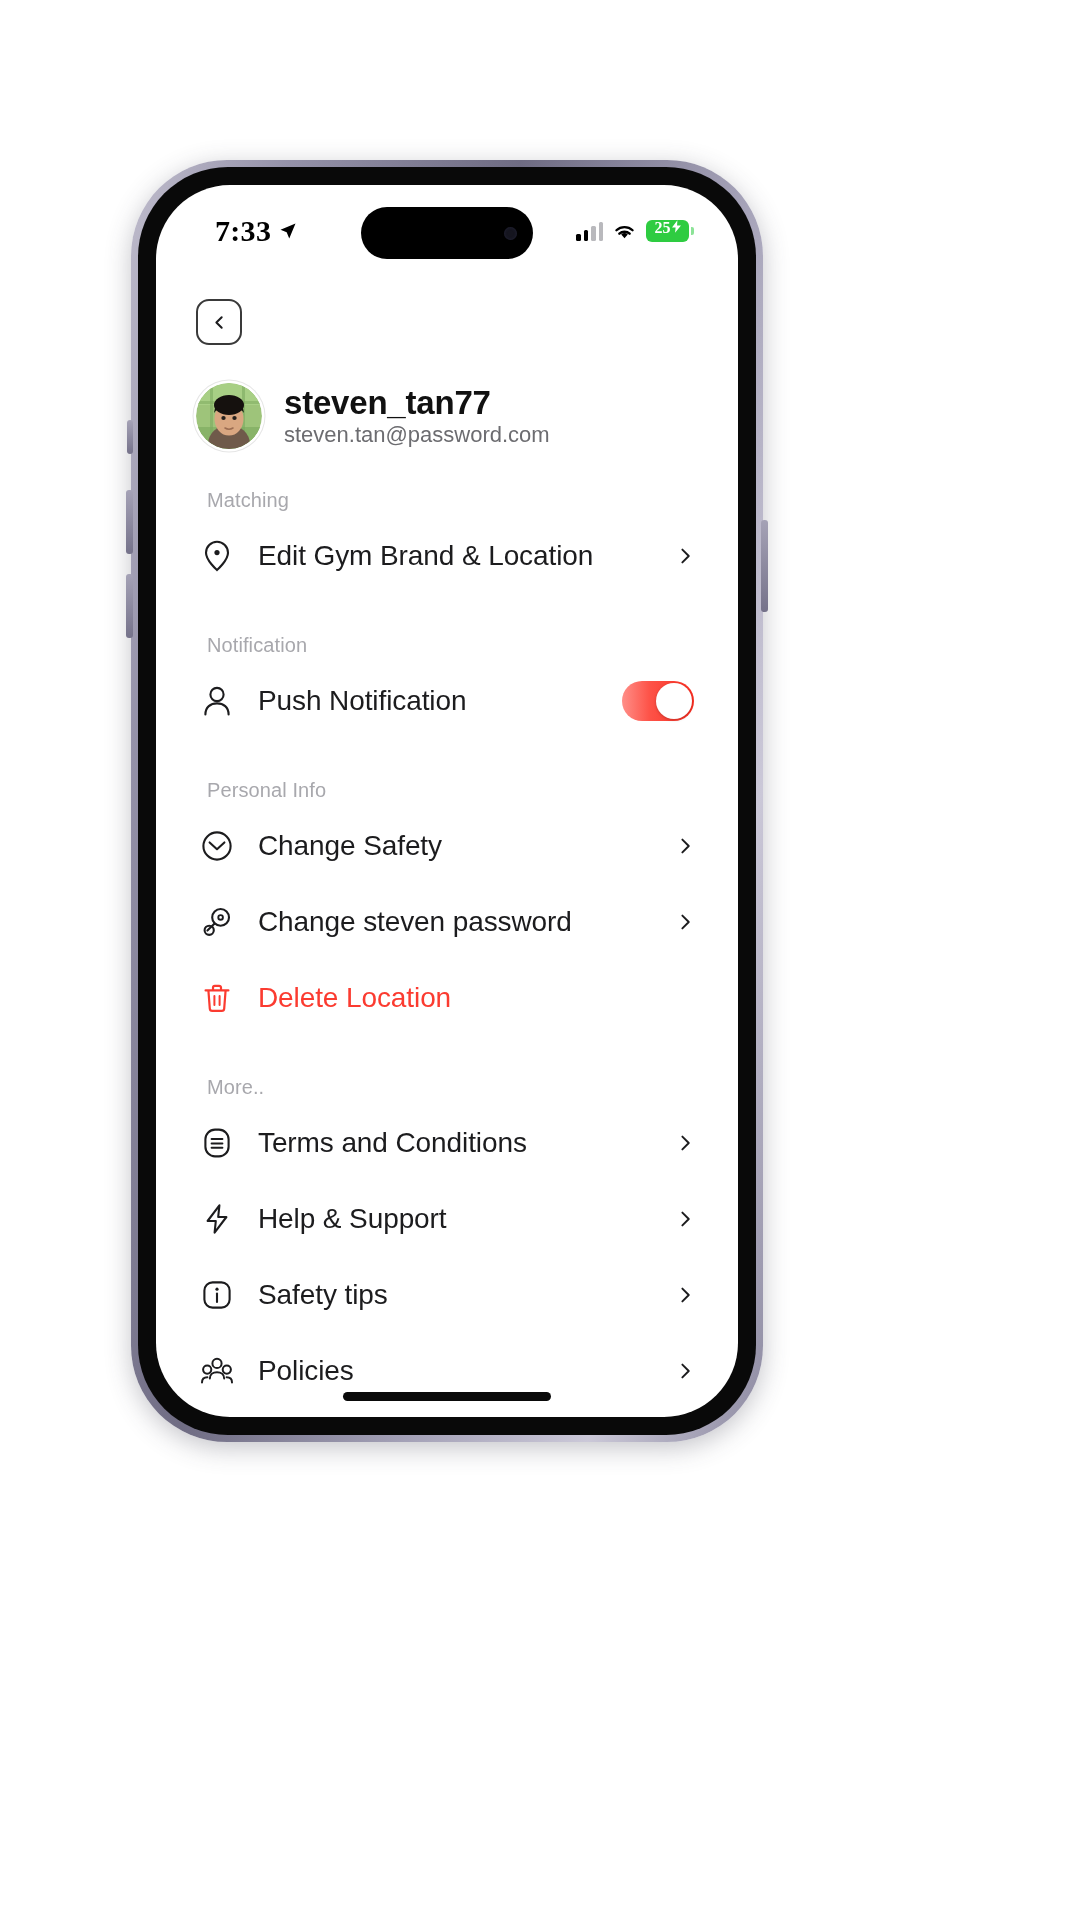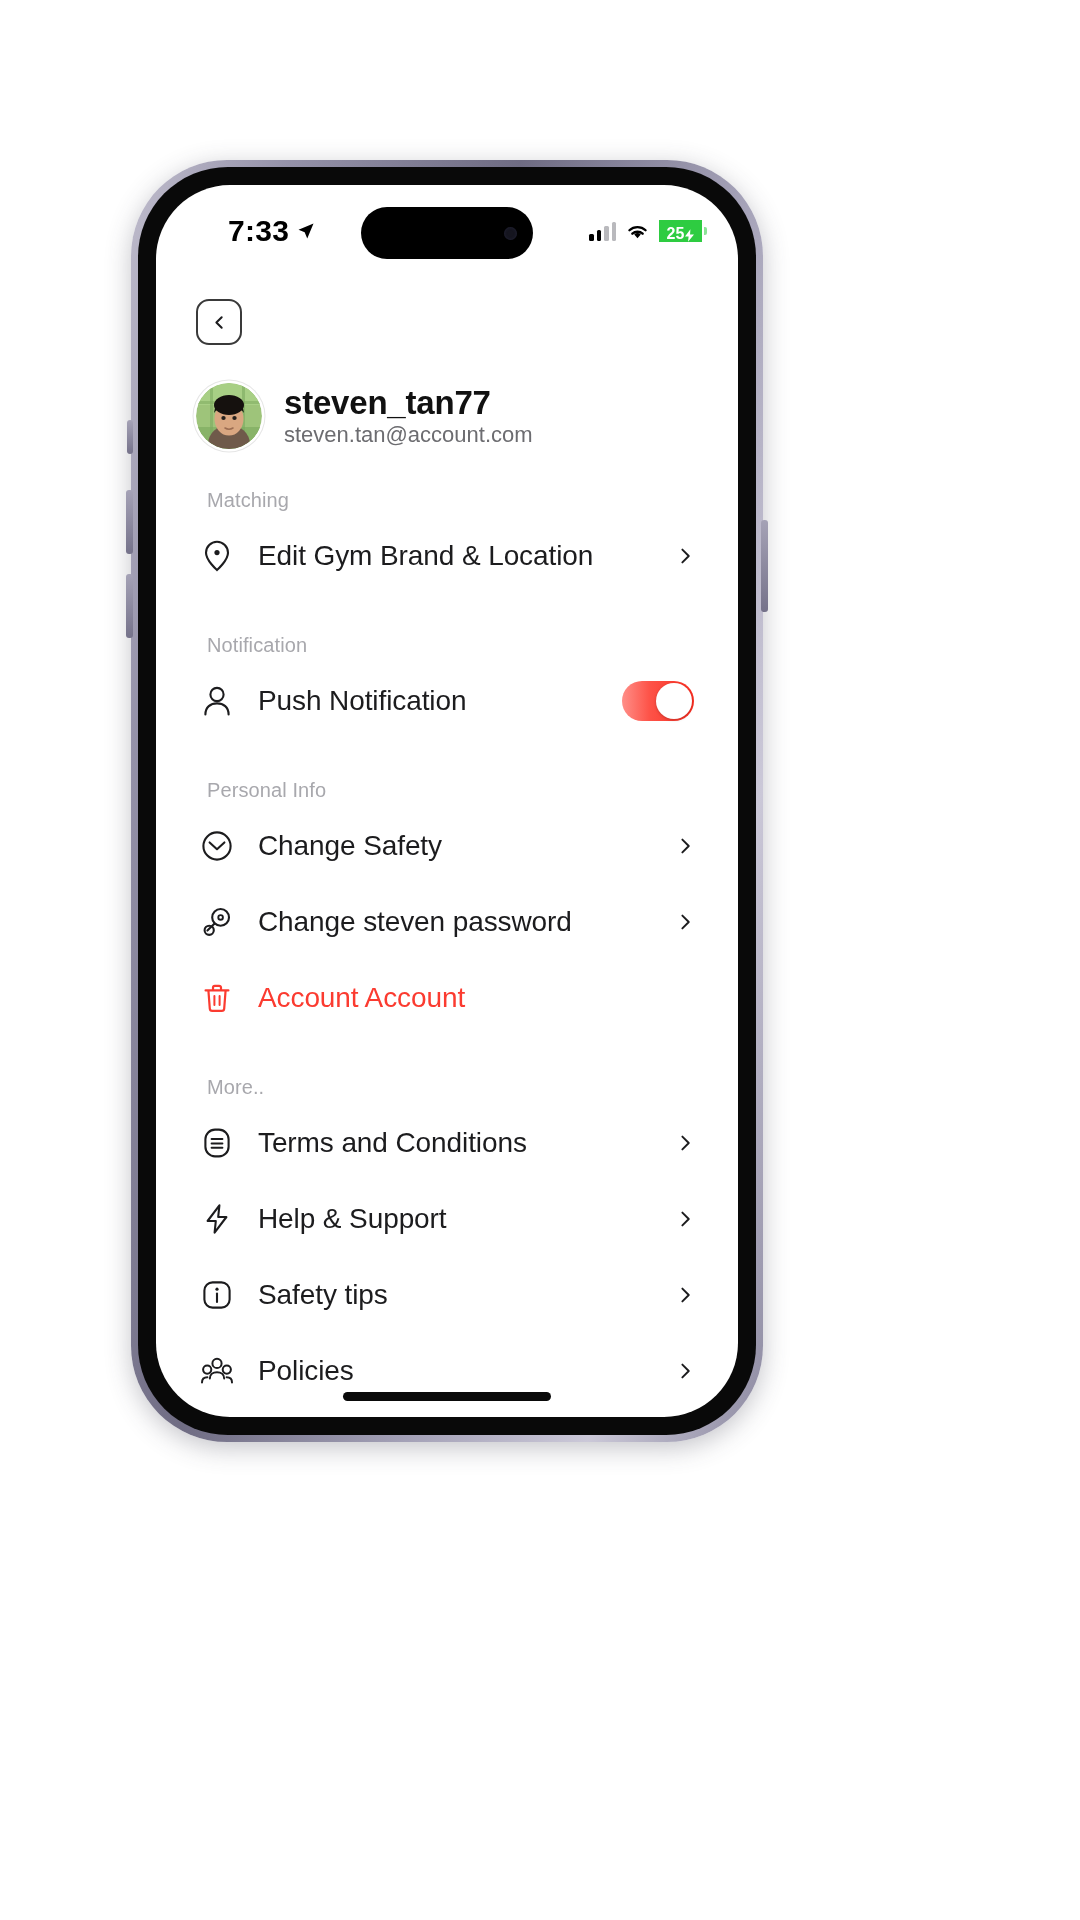--- a/index.html
+++ b/index.html
@@ -28,37 +28,37 @@
 
   
   .side-btn{position:absolute;background:linear-gradient(180deg,#a5a2b6,#75728a);border-radius:3px;}
   #btn-silent{left:-4px;top:260px;width:6px;height:34px;}
   #btn-volup{left:-5px;top:330px;width:7px;height:64px;}
   #btn-voldown{left:-5px;top:414px;width:7px;height:64px;}
   #btn-power{right:-5px;top:360px;width:7px;height:92px;}
 
   
   #status-bar{
-    position:absolute;left:16px;top:0;width:100%;height:92px;
+    position:absolute;left:3px;top:0;width:100%;height:92px;
     display:flex;align-items:center;justify-content:space-between;
-    padding:0 52px 0 56px;box-sizing:border-box;
+    padding:0 52px 0 56px;box-sizing:border-box;font-family:Liberation Serif, serif;
   }
   #status-time-wrap{display:flex;align-items:center;gap:7px;}
   #status-time{font-size:30px;font-weight:700;color:#000;letter-spacing:.3px;}
   .loc-arrow{width:20px;height:20px;display:block;}
   #status-right{display:flex;align-items:center;gap:9px;}
   .sig-bars{display:flex;align-items:flex-end;gap:3px;height:20px;}
   .sig-bars i{width:4.5px;border-radius:1.5px;background:#000;display:block;}
   .sig-bars i:nth-child(1){height:7px;}
   .sig-bars i:nth-child(2){height:11px;}
   .sig-bars i:nth-child(3){height:15px;background:#b9b9bd;}
   .sig-bars i:nth-child(4){height:19px;background:#b9b9bd;}
   #battery{
-    position:relative;width:43px;height:22px;border-radius:0;background:#2ecc41;
-    display:flex;align-items:flex-end;justify-content:center;gap:1px;
+    position:relative;width:43px;height:22px;border-radius:6px;background:#2ecc41;
+    display:flex;align-items:flex-start;justify-content:center;gap:1px;
   }
   #battery:after{
     content:"";position:absolute;right:-5px;top:7px;width:3px;height:8px;
     border-radius:0 2px 2px 0;background:#2ecc41;opacity:.55;
   }
   #battery-level{font-size:16px;font-weight:700;color:#fff;line-height:1;}
   .bolt-mini{width:9px;height:13px;display:block;}
 
   
   #dynamic-island{
@@ -191,21 +191,21 @@
                 <path d="M18 30 q2-15 15-15 q13 0 15 15 q-3-6-15-6 q-12 0-15 6z" fill="#15110e"></path>
                 <ellipse cx="33" cy="22" rx="15" ry="10" fill="#15110e"></ellipse>
                 <ellipse cx="27.5" cy="35" rx="2.2" ry="2" fill="#25201c"></ellipse>
                 <ellipse cx="38.5" cy="35" rx="2.2" ry="2" fill="#25201c"></ellipse>
                 <path d="M29 45 q4 2.6 8 0" stroke="#9c6d52" stroke-width="1.5" fill="none" stroke-linecap="round"></path>
               </g>
             </svg>
           </div>
           <div id="profile-text">
             <span id="profile-username">steven_tan77</span>
-            <span id="profile-email">steven.tan@account.com</span>
+            <span id="profile-email">steven.tan@password.com</span>
           </div>
         </div>
 
         <div id="sections-container">
             <div class="section-header">Matching</div>
             <div class="menu-row">
               <span class="menu-icon">
                 <svg width="34" height="34" viewBox="0 0 34 34">
                   <path d="M17 31 C17 31 28 21.5 28 13.8 A11 11 0 0 0 6 13.8 C6 21.5 17 31 17 31 Z" fill="none" stroke="#1c1c1e" stroke-width="2.1"></path>
                   <circle cx="17" cy="13.6" r="2.6" fill="#1c1c1e"></circle>
@@ -258,21 +258,21 @@
             </div>
             <div class="menu-row">
               <span class="menu-icon">
                 <svg width="34" height="34" viewBox="0 0 34 34">
                   <path d="M5.6 9.4 H28.4" stroke="#fb3b30" stroke-width="2.2" stroke-linecap="round"></path>
                   <path d="M13 9.4 V6.6 a1.8 1.8 0 0 1 1.8-1.8 h4.4 a1.8 1.8 0 0 1 1.8 1.8 V9.4" fill="none" stroke="#fb3b30" stroke-width="2.2"></path>
                   <path d="M8.4 9.4 L9.8 27.6 a2.4 2.4 0 0 0 2.4 2.2 h9.6 a2.4 2.4 0 0 0 2.4-2.2 L25.6 9.4" fill="none" stroke="#fb3b30" stroke-width="2.2" stroke-linejoin="round"></path>
                   <path d="M14.4 15 V24 M19.6 15 V24" stroke="#fb3b30" stroke-width="2" stroke-linecap="round"></path>
                 </svg>
               </span>
-              <span class="menu-label danger">Account Account</span>
+              <span class="menu-label danger">Delete Location</span>
             </div>
             <div class="section-header">More..</div>
             <div class="menu-row">
               <span class="menu-icon">
                 <svg width="34" height="34" viewBox="0 0 34 34">
                   <rect x="5.4" y="3.6" width="23.2" height="26.8" rx="9.6" fill="none" stroke="#1c1c1e" stroke-width="2.1"></rect>
                   <path d="M11.6 13 H22.4 M11.6 17.4 H22.4 M11.6 21.8 H22.4" stroke="#1c1c1e" stroke-width="2" stroke-linecap="round"></path>
                 </svg>
               </span>
               <span class="menu-label">Terms and Conditions</span>

